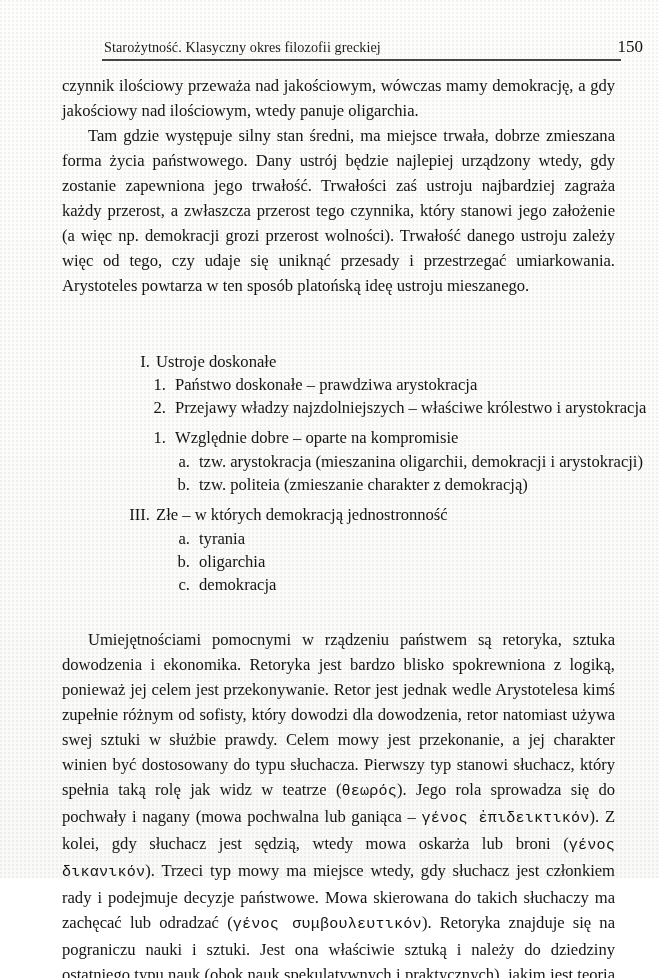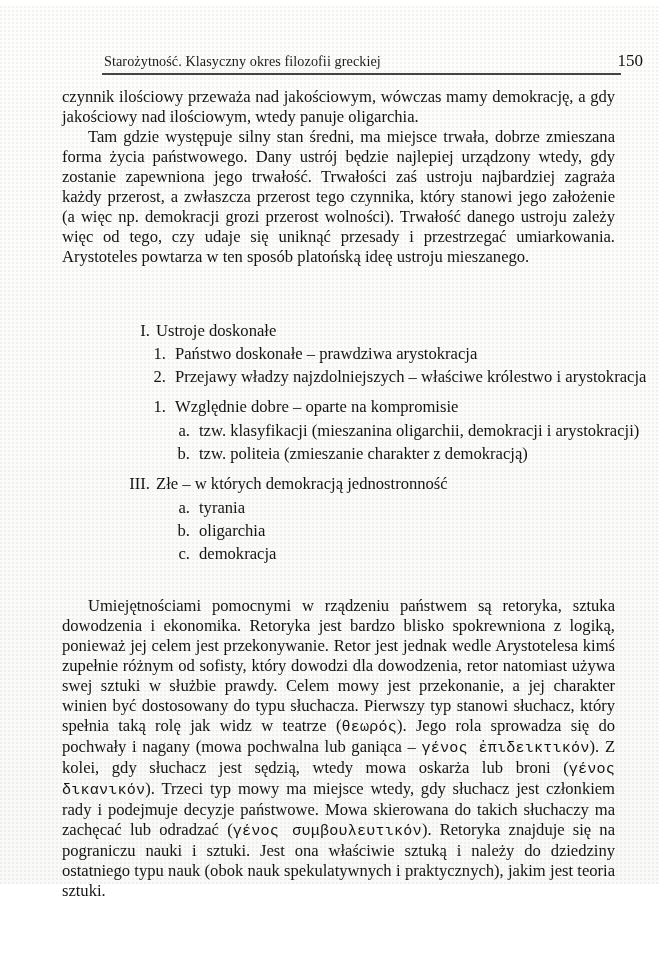--- a/index.html
+++ b/index.html
@@ -15,22 +15,21 @@
     color: #141414;
   }
   .page {
     position: relative;
     width: 659px;
     height: 878px;
     background:
       radial-gradient(circle at 1px 1px, rgba(120,120,120,0.13) 0.6px, rgba(0,0,0,0) 0.9px) 0 0 / 4px 4px,
       linear-gradient(180deg, #fdfdfc 0%, #fbfbfa 55%, #f9f9f7 100%);
     box-sizing: border-box;
-    padding: 8px 44px 0 62px;
-    margin-top: 6px;
+    padding: 0 44px 0 62px;
   }
   
   .runhead {
     position: relative;
     display: flex;
     align-items: baseline;
     justify-content: space-between;
     padding: 38px 0 3px 0;
     margin: 0 0 0 42px;
   }
@@ -52,21 +51,21 @@
     margin: 0 -6px 0 40px;
     opacity: 0.88;
   }
   
   .body {
     padding-top: 12px;
   }
   p.para {
     margin: 0;
     font-size: 16.6px;
-    line-height: 20px;
+    line-height: 25px;
     text-align: justify;
     text-justify: inter-word;
     letter-spacing: -0.02px;
     word-spacing: 0.1px;
     hyphens: none;
   }
   p.para.indent { text-indent: 26px; }
   .gap-md { height: 26px; }
   .gap-lg { height: 30px; }
 
@@ -155,21 +154,21 @@
       <div class="outline-row-gap"></div>
 
 
       <div class="lvl2">
         <span class="marker">1.</span>
         <span class="outline-text">Względnie dobre – oparte na kompromisie</span>
       </div>
 
       <div class="lvl3">
         <span class="marker">a.</span>
-        <span class="outline-text">tzw. klasyfikacji (mieszanina oligarchii, demokracji i arystokracji)</span>
+        <span class="outline-text">tzw. arystokracja (mieszanina oligarchii, demokracji i arystokracji)</span>
       </div>
 
       <div class="lvl3">
         <span class="marker">b.</span>
         <span class="outline-text">tzw. politeia (zmieszanie charakter z demokracją)</span>
       </div>
 
       <div class="outline-row-gap"></div>
 
       <div class="lvl1">

